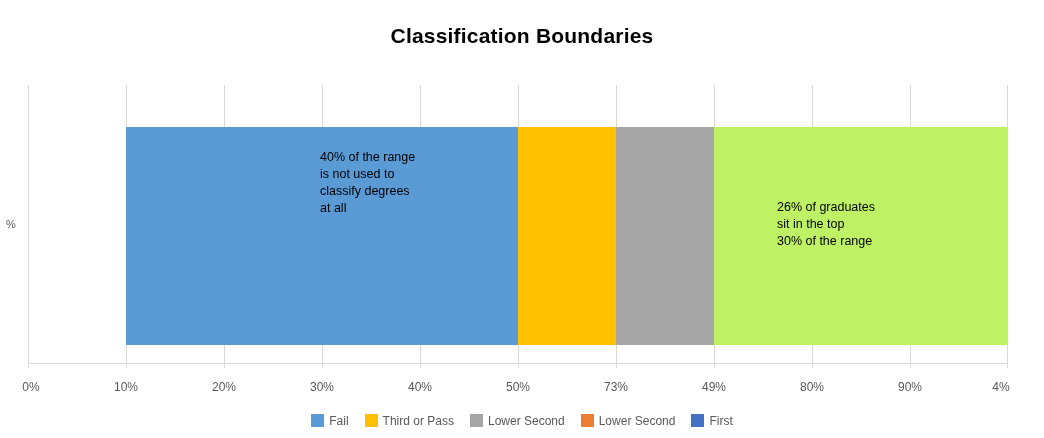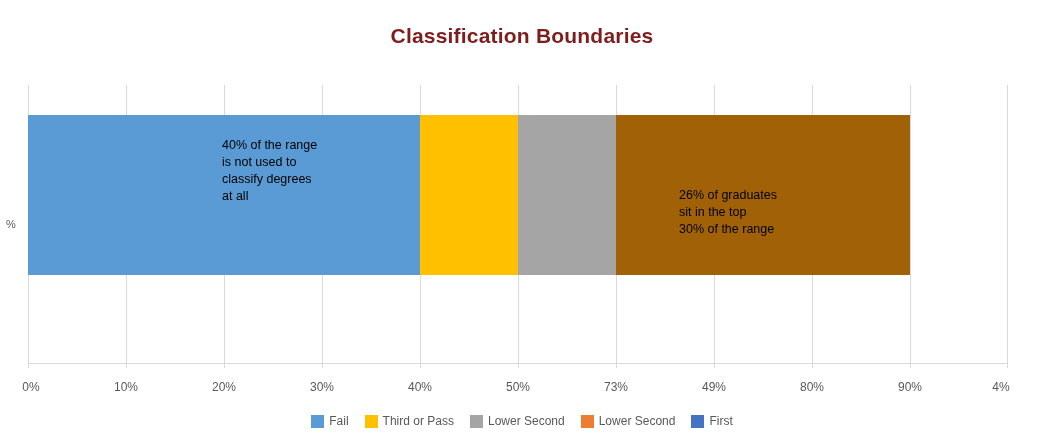--- a/index.html
+++ b/index.html
@@ -10,21 +10,21 @@
     color:#404040;
     overflow:hidden;
     position:relative;
   }
   .chart-title{
     position:absolute;
     top:24px;left:0;width:100%;
     text-align:center;
     font-size:21px;
     font-weight:bold;
-    color:#7f1d1d;
+    color:#000000;
     letter-spacing:.2px;
   }
   
   .plot{
     position:absolute;
     left:28px;
     top:85px;
     width:980px;
     height:278px;
   }
@@ -46,24 +46,25 @@
   .tick{
     position:absolute;
     top:363px;
     width:1px;
     height:5px;
     background:#d9d9d9;
   }
   .bar-row{
     position:absolute;
     left:0;
-    top:30px;
-    height:160px;
+    top:42px;
+    height:218px;
     width:980px;
     display:flex;
+    justify-content:flex-end;
   }
   .seg{
     position:relative;
     height:100%;
     box-sizing:border-box;
   }
   .seg-label{
     position:absolute;
     font-size:12.5px;
     line-height:17px;
@@ -90,21 +91,21 @@
     bottom:10px;
     left:0;
     width:100%;
     display:flex;
     justify-content:center;
     align-items:center;
     gap:16px;
     font-size:12px;
     color:#595959;
   }
-  .legend-item{display:flex;align-items:flex-end;gap:5px;}
+  .legend-item{display:flex;align-items:flex-start;gap:5px;}
   .legend-swatch{width:13px;height:13px;display:inline-block;}
 </style>
 </head>
 <body>
 
 <div class="chart-title">Classification Boundaries</div>
 
 <div class="ylabel">%</div>
 
 <div class="plot">
@@ -122,21 +123,21 @@
 
   <div class="bar-row">
     <div class="seg" style="width:392px;background:#5b9bd5">
       <div class="seg-label" style="left:194px;top:22px">40% of the range
 is not used to
 classify degrees
 at all</div>
     </div>
     <div class="seg" style="width:98px;background:#ffc000"></div>
     <div class="seg" style="width:98px;background:#a5a5a5"></div>
-    <div class="seg" style="width:294px;background:#a16207">
+    <div class="seg" style="width:294px;background:#bef264">
       <div class="seg-label" style="left:63px;top:72px">26% of graduates
 sit in the top
 30% of the range</div>
     </div>
   </div>
 </div>
 
 <div class="axis-line"></div>
 <div class="tick" style="left:28px"></div>
 <div class="tick" style="left:126px"></div>

